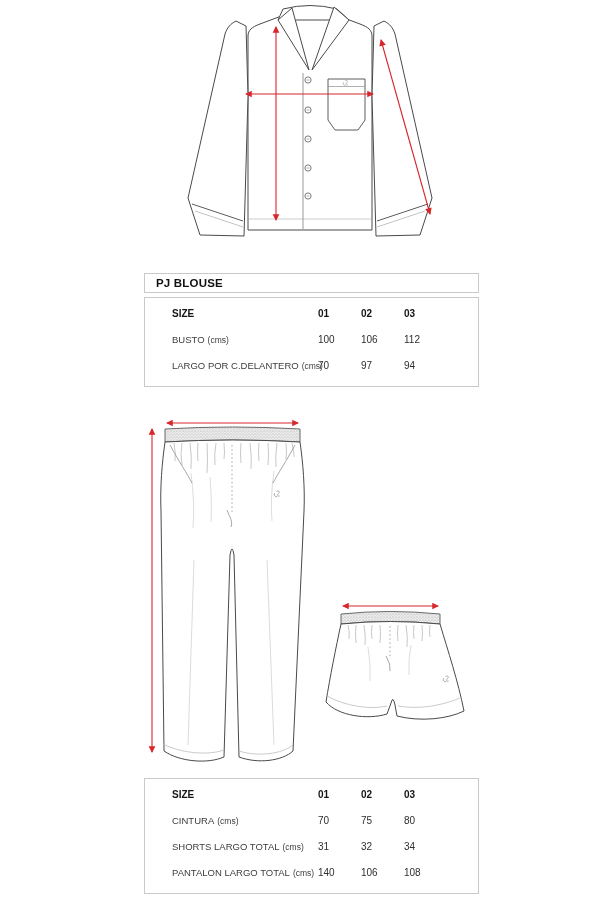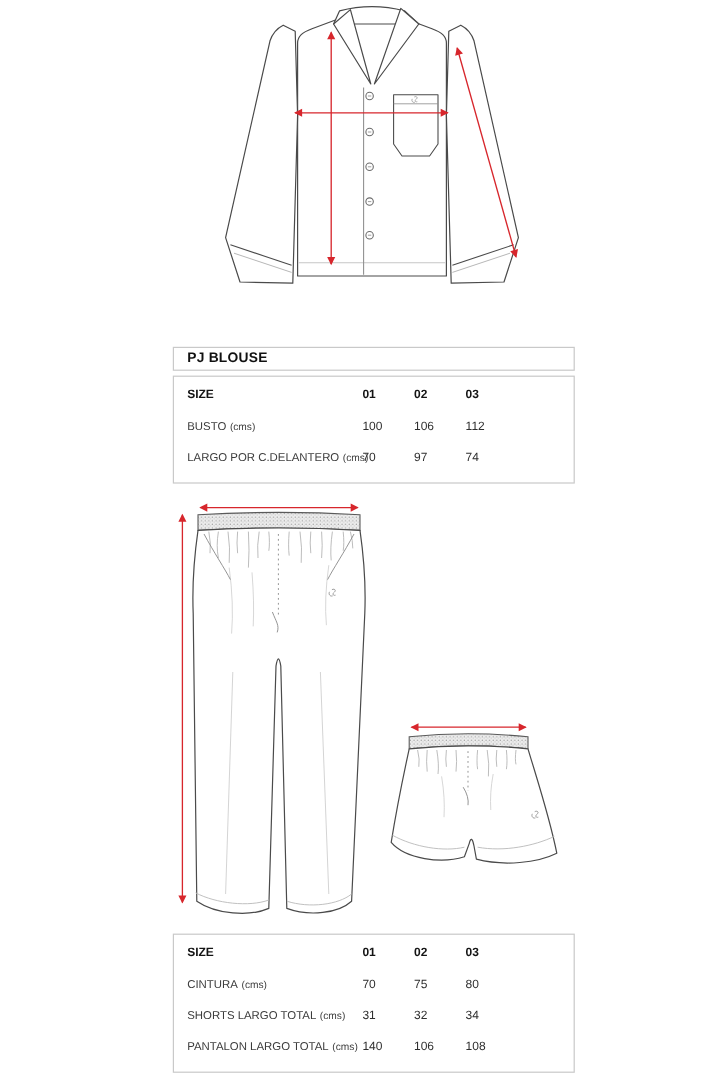--- a/index.html
+++ b/index.html
@@ -4,21 +4,21 @@
 <style>
   *{margin:0;padding:0;box-sizing:border-box}
   html,body{background:#fff}
   .canvas{position:relative;width:600px;height:900px;margin:0 auto;background:#fff;overflow:hidden;
           font-family:"Liberation Sans",sans-serif;color:#1d1d1d}
   svg.flat{position:absolute;display:block}
   .tbl{position:absolute;width:335px}
   .tbl-title-box{border:1px solid #c9c9c9;height:20px;display:flex;align-items:center;
                  padding-left:11px;margin-bottom:4px}
   .tbl-title-box span{font-weight:bold;font-size:11.5px;letter-spacing:.2px;color:#111}
-  .tbl-body{border:1px solid #c9c9c9;padding:2px 0 8px}
+  .tbl-body{border:1px solid #c9c9c9;padding:2px 16px 8px}
   .row{display:grid;grid-template-columns:146px 43px 43px 43px;align-items:center;
        height:26px;padding-left:11px}
   .row .lbl{font-size:9.5px;color:#3c3c3c;white-space:nowrap}
   .row .val{font-size:10px;color:#2e2e2e}
   .row.head .lbl,.row.head .val{font-weight:bold;font-size:10px;color:#141414}
   .unit{font-size:8.5px;margin-left:3px;color:#3c3c3c}
 </style>
 </head>
 <body>
 
@@ -81,42 +81,42 @@
       <use href="#logo1" transform="translate(163,80.5) scale(0.85)"></use>
     </g>
 
     <g stroke="#d7262c" stroke-width="1.1" fill="none">
       <line x1="66" y1="94" x2="193" y2="94" marker-start="url(#ah1)" marker-end="url(#ah1)"></line>
       <line x1="96" y1="27" x2="96" y2="220" marker-start="url(#ah1)" marker-end="url(#ah1)"></line>
       <line x1="201" y1="40" x2="250" y2="214" marker-start="url(#ah1)" marker-end="url(#ah1)"></line>
     </g>
   </svg>
 
-  <section class="tbl" style="left:144px;top:289px">
+  <section class="tbl" style="left:144px;top:273px">
     <div class="tbl-title-box">
       <span>PJ BLOUSE</span>
     </div>
     <div class="tbl-body">
       <div class="row head">
         <span class="lbl">SIZE</span>
         <span class="val">01</span>
         <span class="val">02</span>
         <span class="val">03</span>
       </div>
       <div class="row">
         <span class="lbl"><span>BUSTO</span><span class="unit">(cms)</span></span>
         <span class="val">100</span>
         <span class="val">106</span>
         <span class="val">112</span>
       </div>
       <div class="row">
         <span class="lbl"><span>LARGO POR C.DELANTERO</span><span class="unit">(cms)</span></span>
         <span class="val">70</span>
         <span class="val">97</span>
-        <span class="val">74</span>
+        <span class="val">94</span>
       </div>
     </div>
   </section>
 
   <svg class="flat" style="left:140px;top:415px" width="340" height="360" viewBox="0 0 340 360">
     <defs>
       <marker id="ah2" viewBox="0 0 8 8" refX="6.5" refY="4" markerWidth="7" markerHeight="7" orient="auto-start-reverse">
         <path d="M0.5,0.5 L7.5,4 L0.5,7.5 Z" fill="#d7262c"></path>
       </marker>
       <pattern id="elastic" width="3" height="3" patternUnits="userSpaceOnUse">

